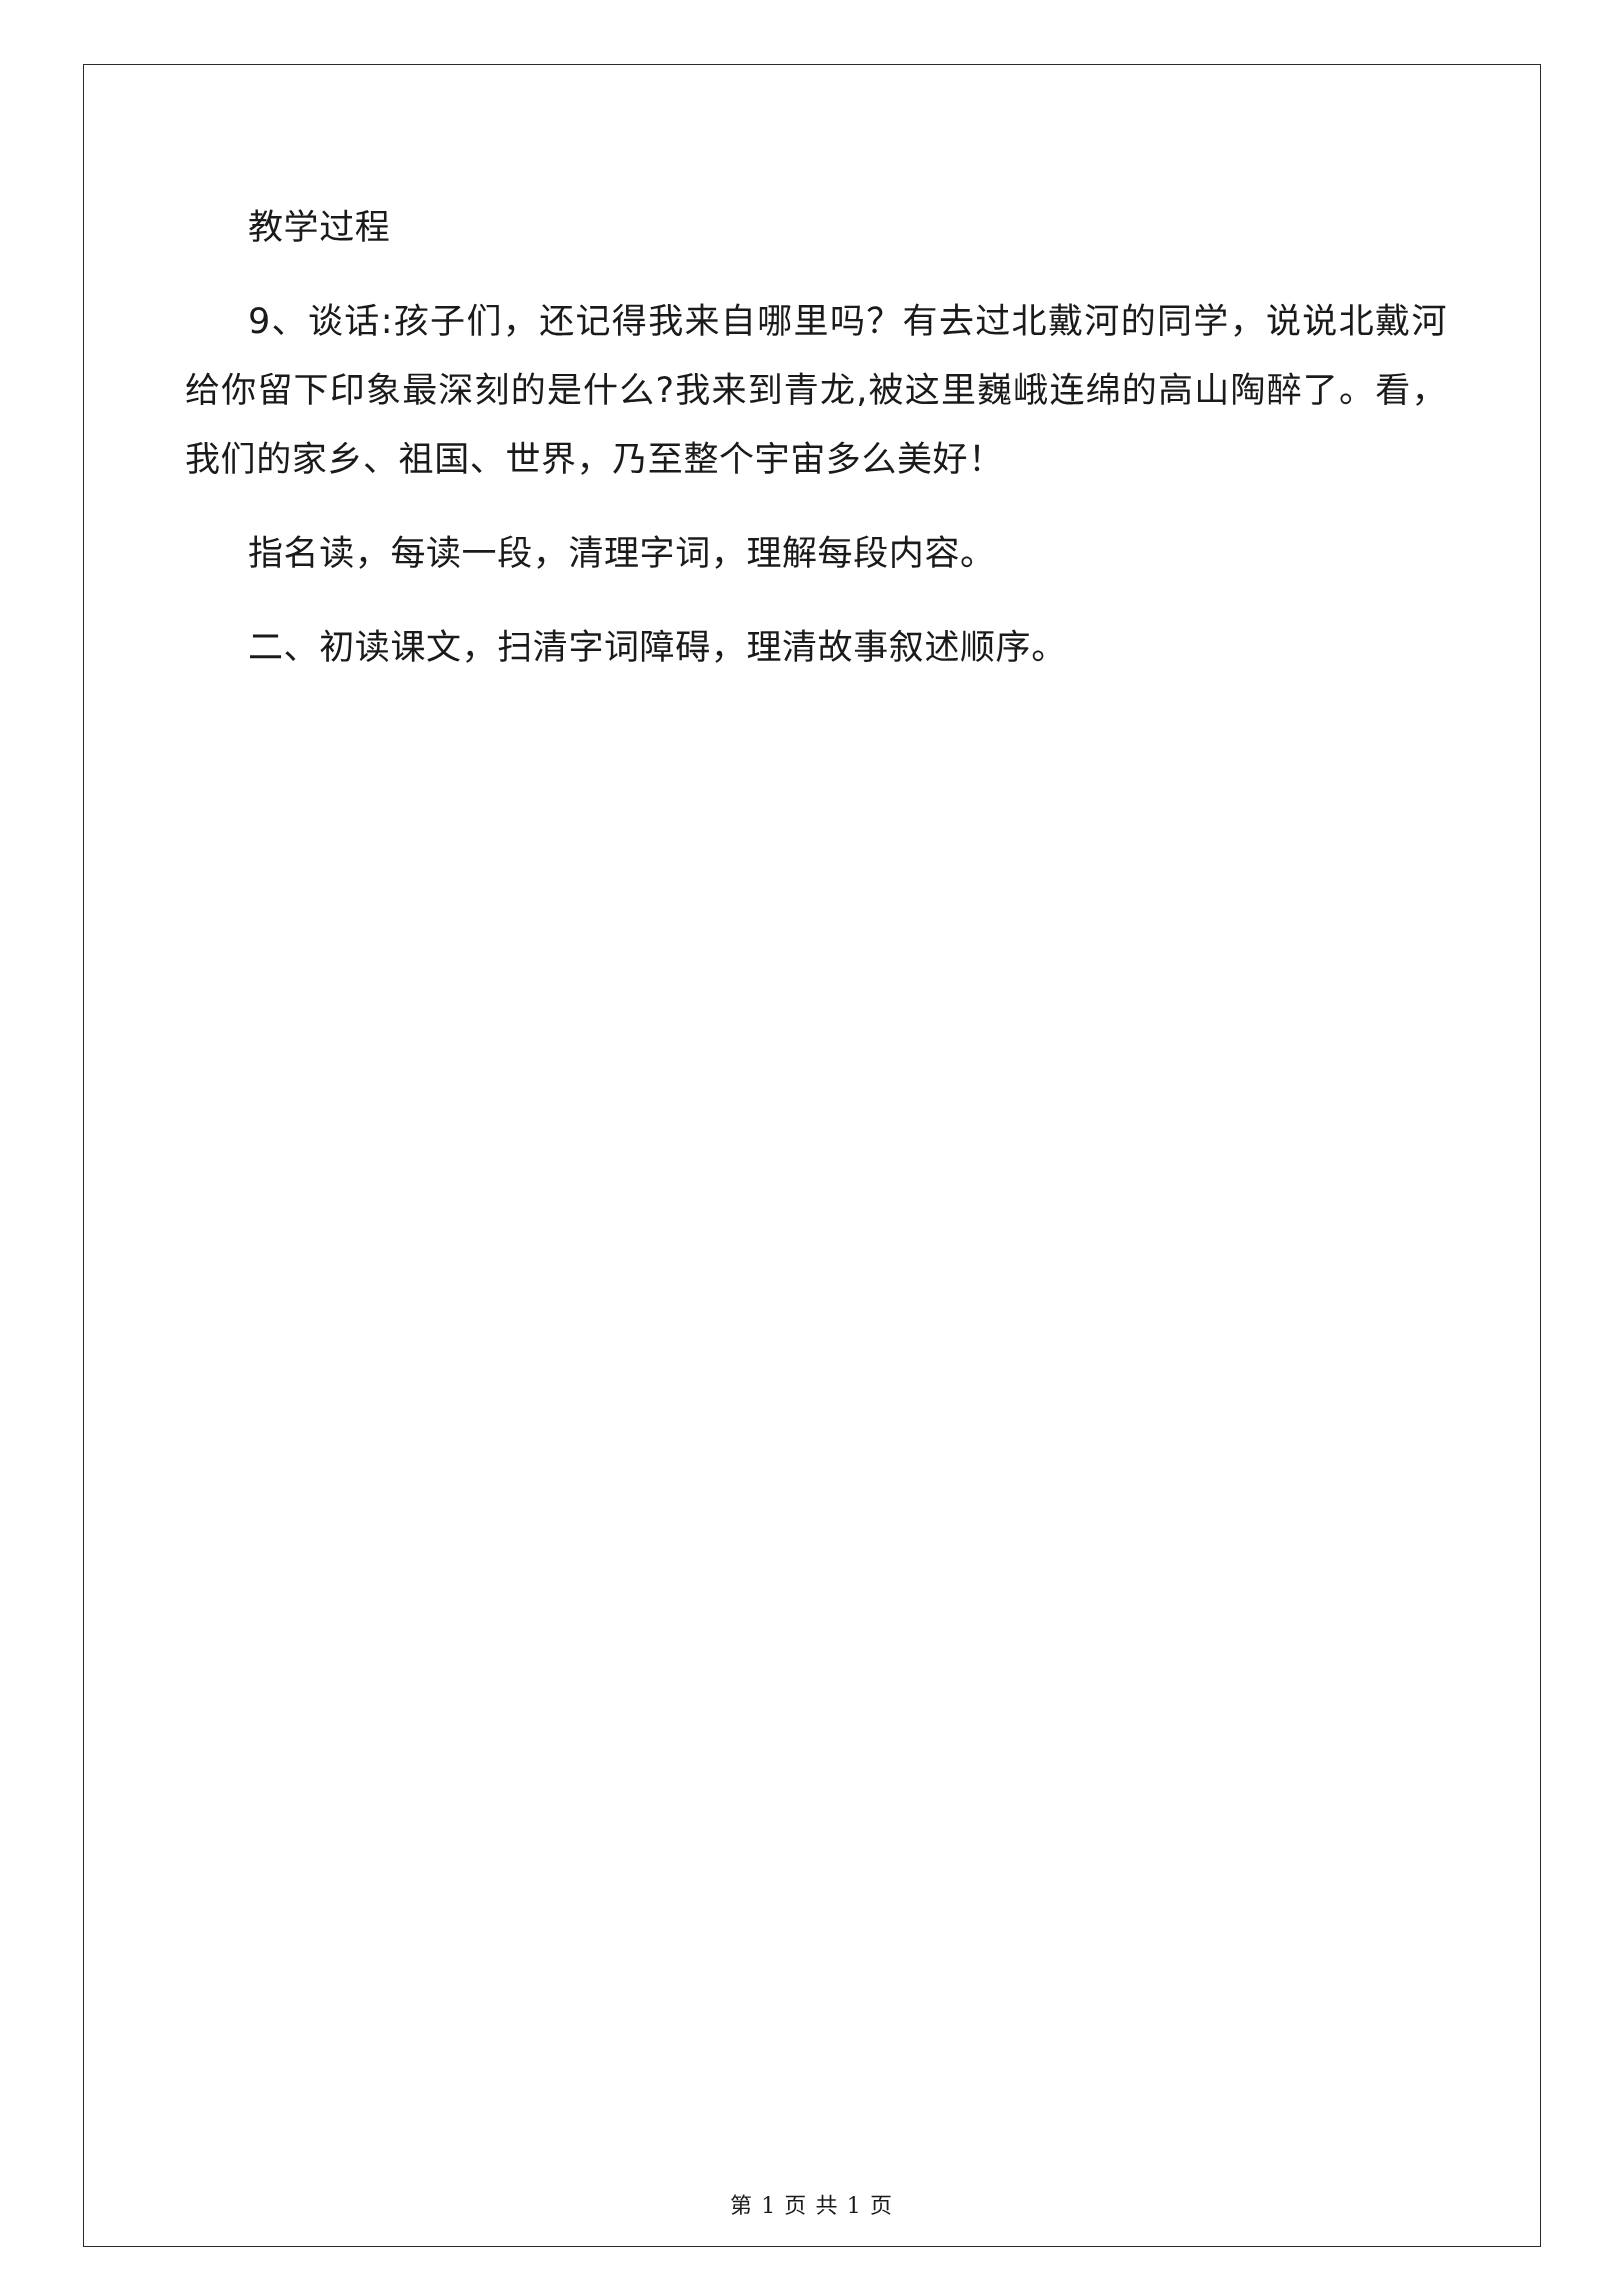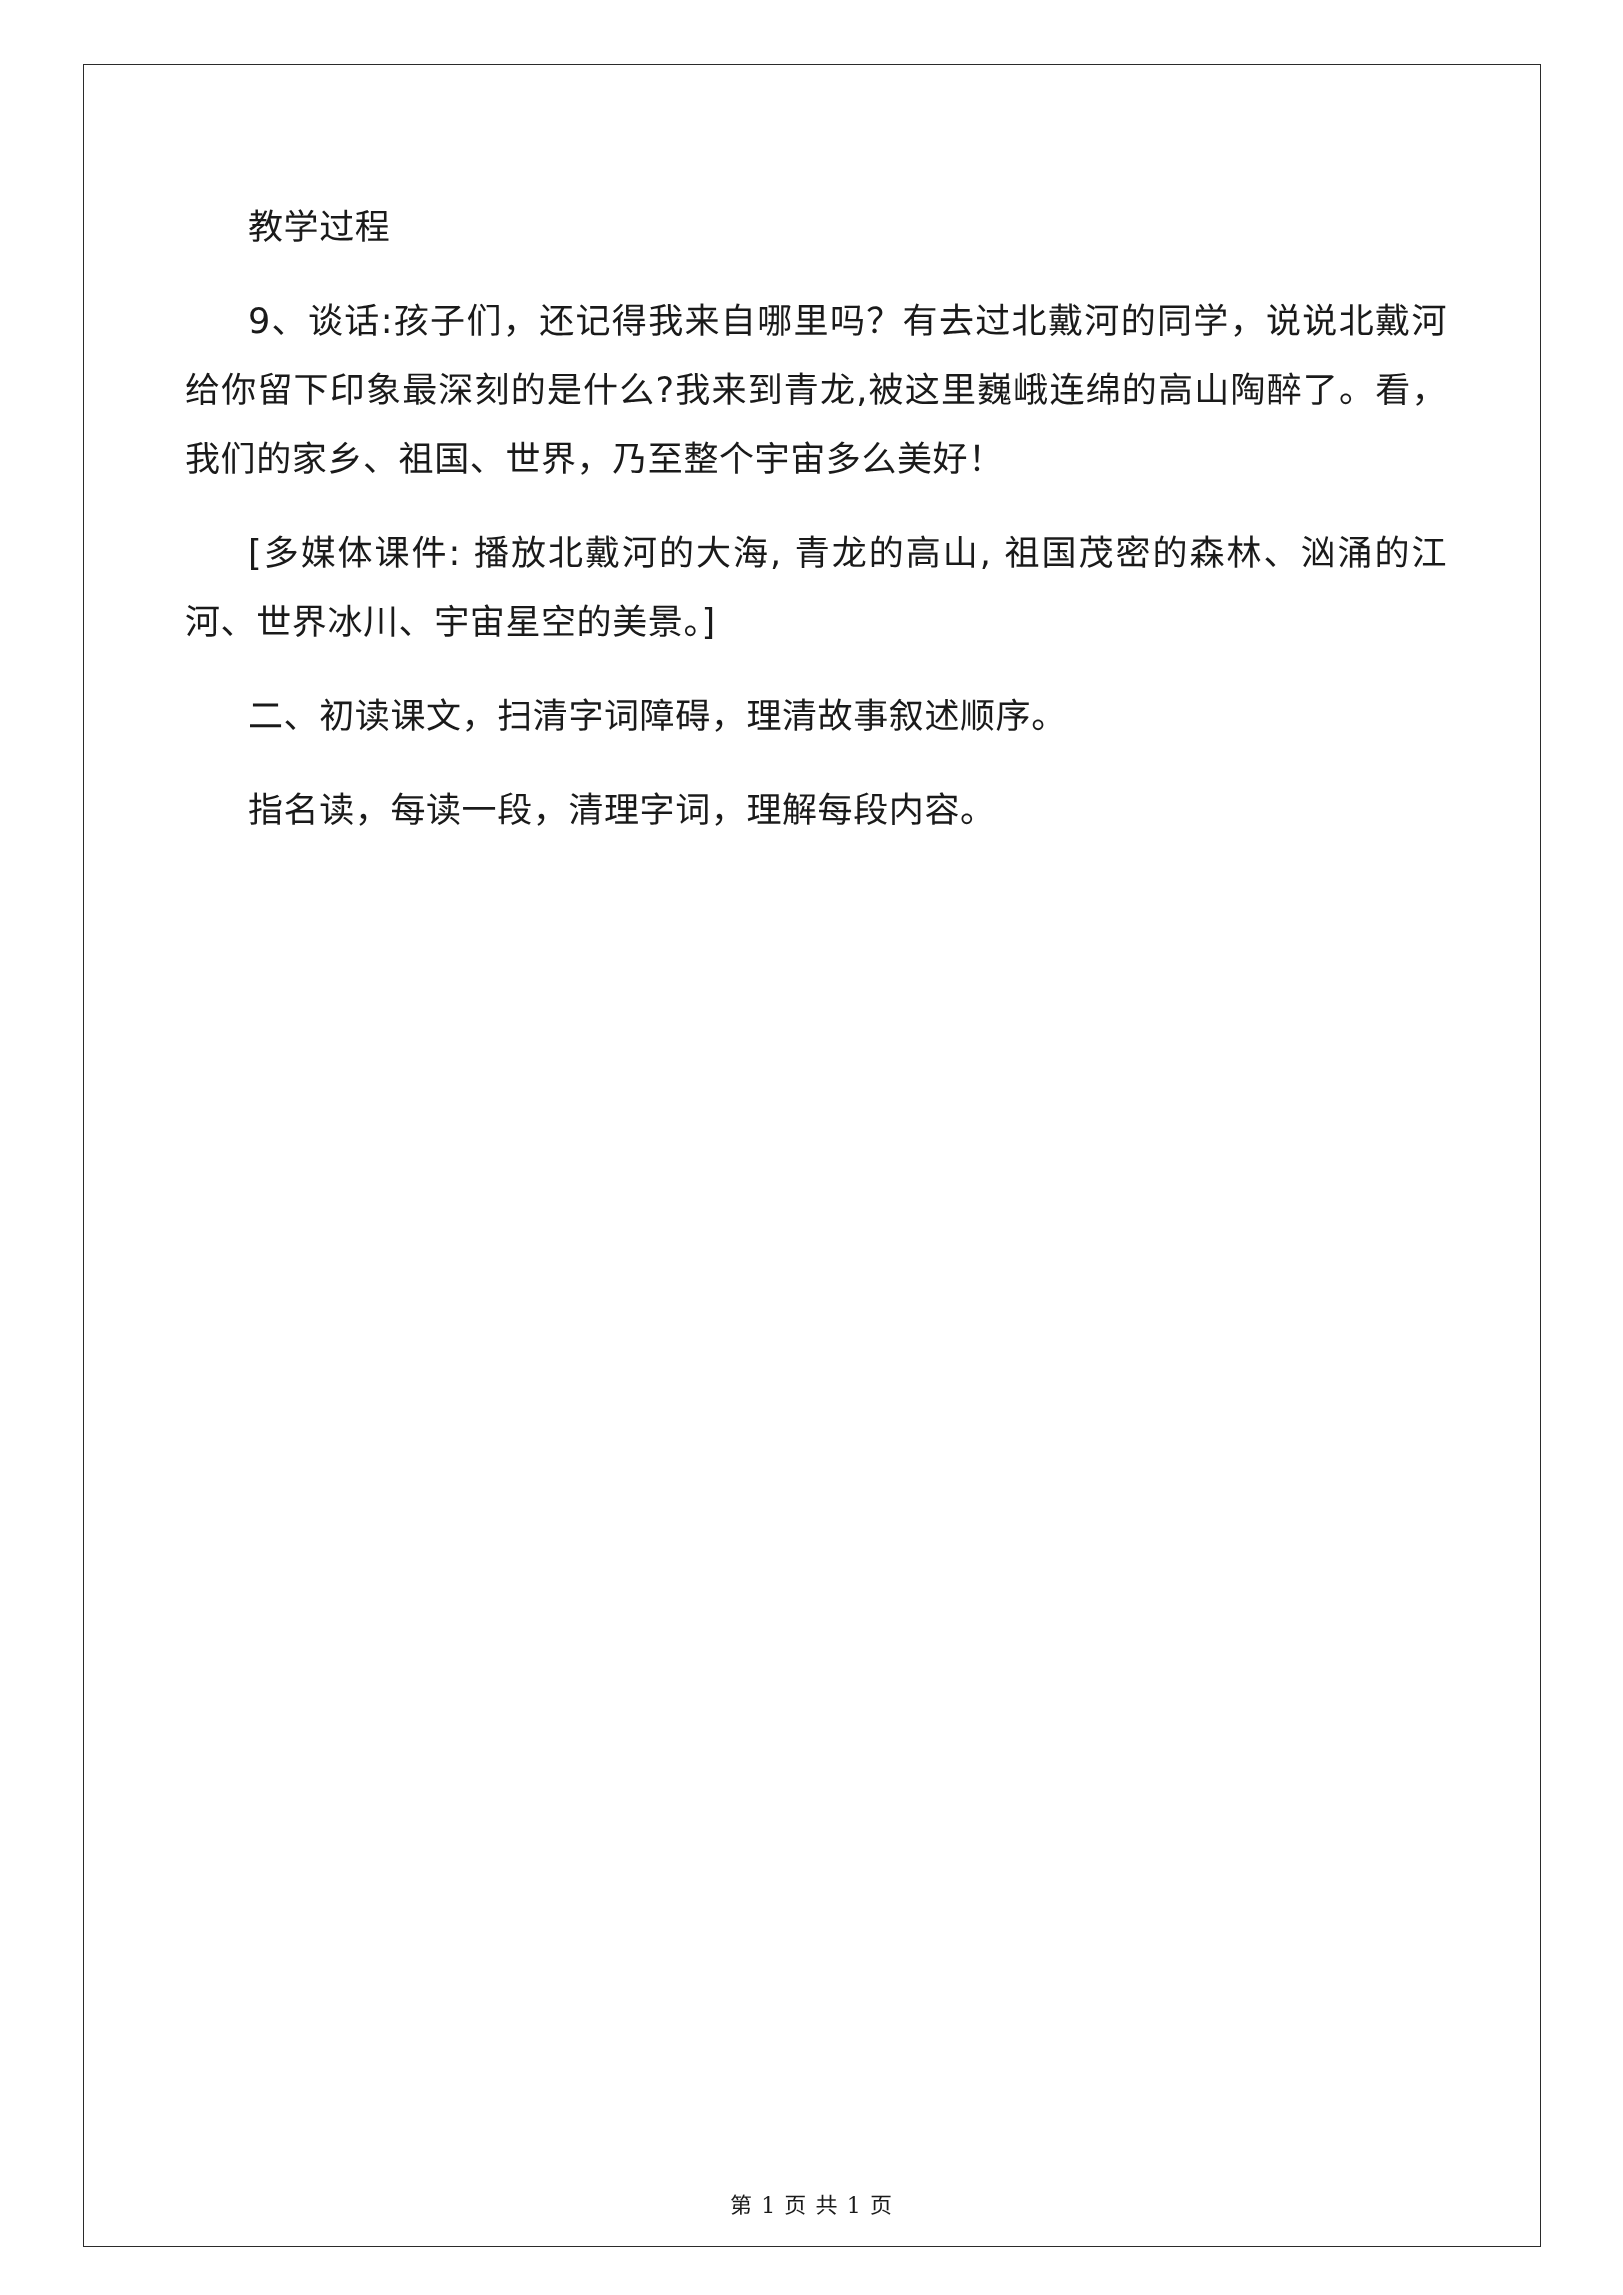--- a/index.html
+++ b/index.html
@@ -61,20 +61,19 @@
 </style>
 </head>
 <body>
 
 <div class="page">
   <div class="page-border"></div>
 
   <div class="content">
     <p class="para indent-small">教学过程</p>
     <p class="para indent-small">9、谈话:孩子们，还记得我来自哪里吗？有去过北戴河的同学，说说北戴河给你留下印象最深刻的是什么?我来到青龙,被这里巍峨连绵的高山陶醉了。看，我们的家乡、祖国、世界，乃至整个宇宙多么美好！</p>
-    <p class="para indent-small">[多媒体课件: 播放北戴河的大海, 青龙的高山, 祖国茂密的森林、汹涌的江河、世界冰川、宇宙星空的美景。]</p>
+    <p class="para indent-small">指名读，每读一段，清理字词，理解每段内容。</p>
     <p class="para indent-small">二、初读课文，扫清字词障碍，理清故事叙述顺序。</p>
-    <p class="para indent-small">指名读，每读一段，清理字词，理解每段内容。</p>
   </div>
 
   <div class="footer">第 1 页   共 1 页</div>
 </div>
 
 
 </body></html>

